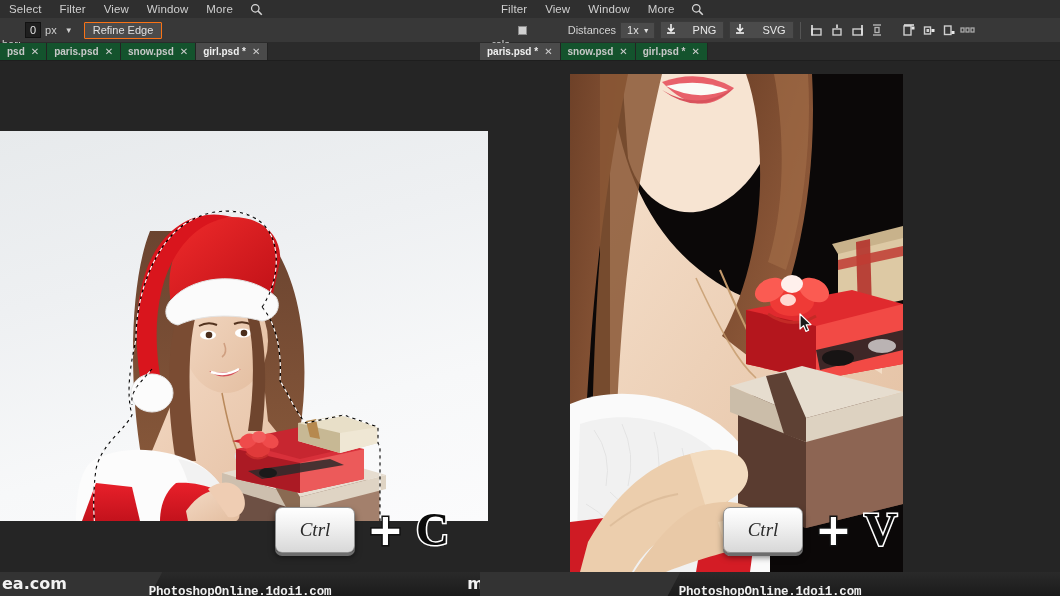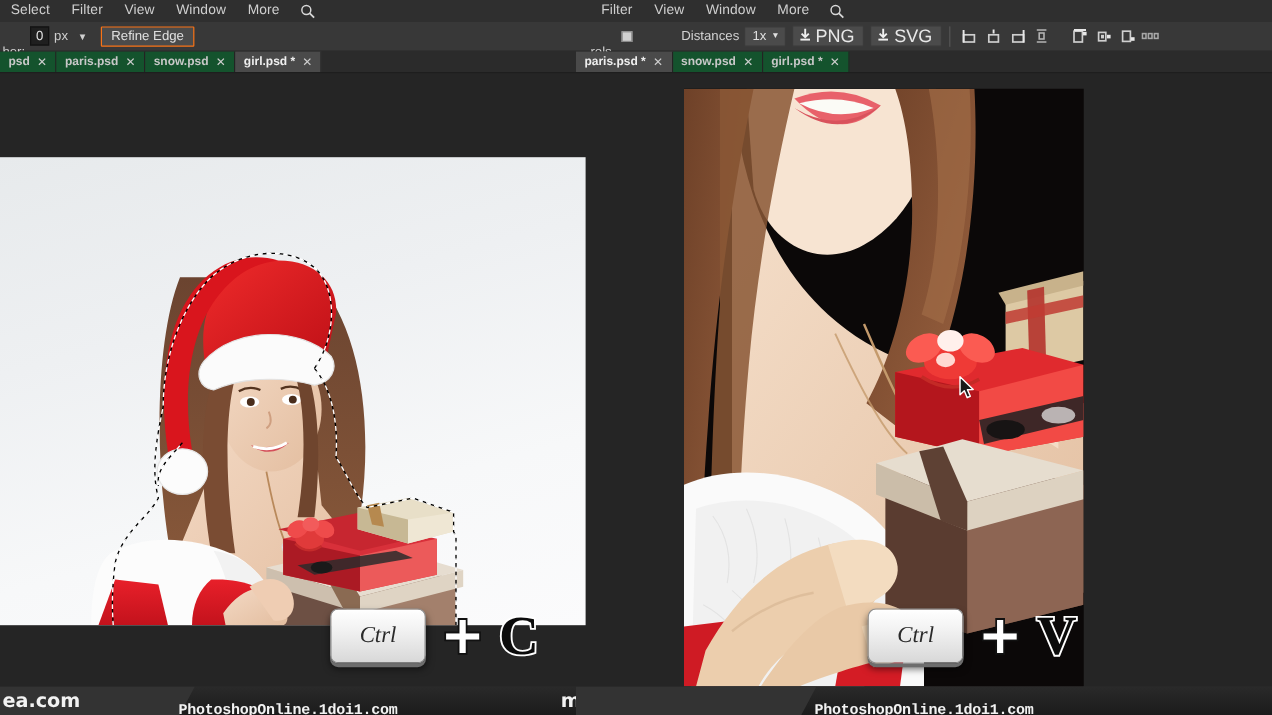--- a/index.html
+++ b/index.html
@@ -56,22 +56,22 @@
     display: inline-block; margin-right: 5px;
   }
   .opt-group { display: flex; align-items: center; height: 25px; padding: 0 4px; gap: 36px; }
   .opt-zoom {
     background: #4b4b4b; border: 1px solid #3a3a3a; height: 17px; line-height: 15px;
     padding: 0 4px 0 6px; font-size: 11px; color: #e0e0e0; display: flex;
     align-items: center; gap: 4px; border-radius: 1px;
   }
   .opt-export {
     background: #4b4b4b; border: 1px solid #3a3a3a; height: 18px;
-    padding: 0 7px 0 4px; font-size: 15px; color: #e8e8e8; display: flex;
-    align-items: center; gap: 3px; border-radius: 1px; margin-left: 5px;
+    padding: 0 7px 0 4px; font-size: 11px; color: #e8e8e8; display: flex;
+    align-items: center; gap: 16px; border-radius: 1px; margin-left: 5px;
   }
   .opt-sep { width: 1px; height: 17px; background: #555; margin: 0 6px; }
   .icon-btn { width: 20px; height: 20px; display: flex; align-items: center; justify-content: center; }
 
   
   .tabbar {
     position: absolute; top: 43px; left: 0; right: 0; height: 18px;
     background: #2b2b2b;
     display: flex; align-items: stretch;
     font-size: 10.5px;

